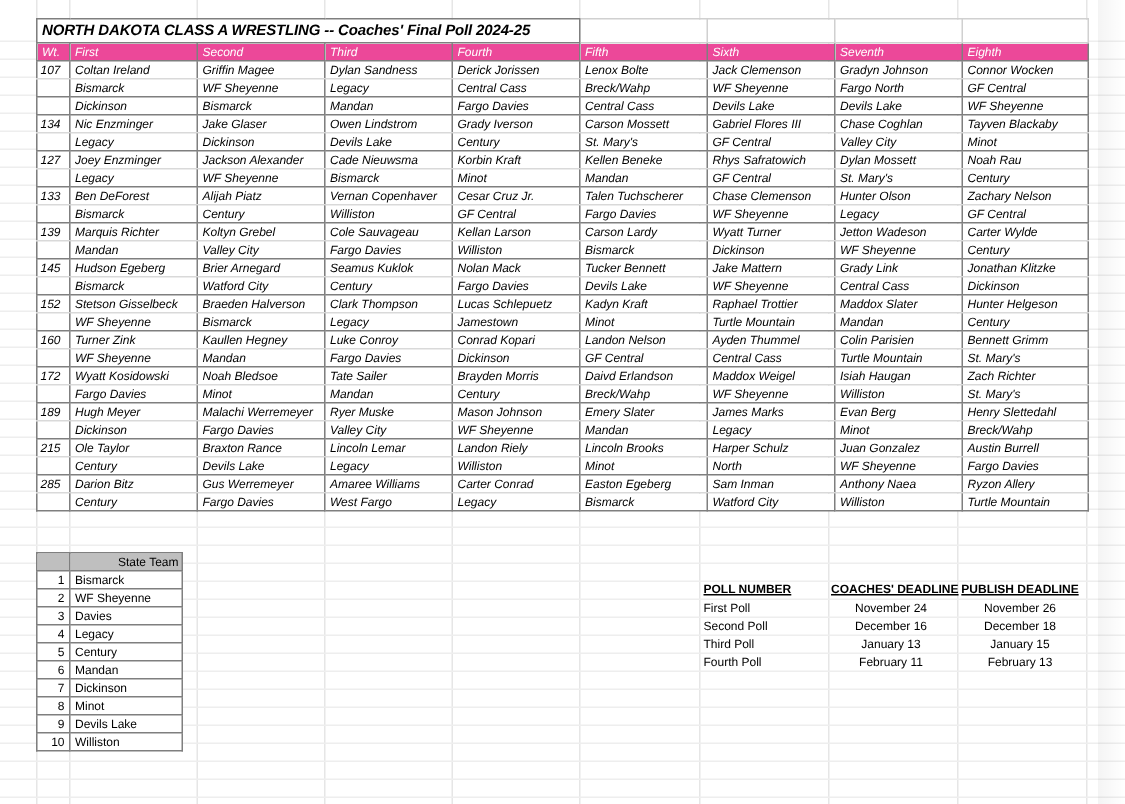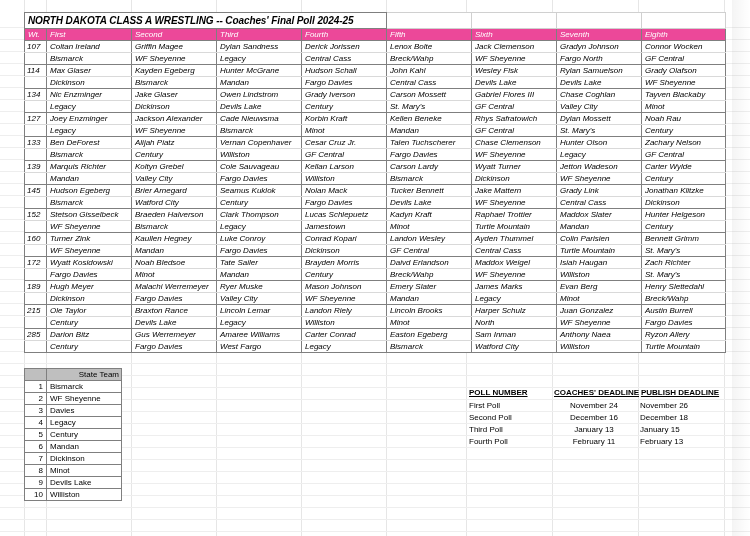--- a/index.html
+++ b/index.html
@@ -129,21 +129,21 @@
     white-space: nowrap;
     padding: 0 2px;
   }
   #deadline-table th {
     font-weight: bold;
     text-decoration: underline;
     padding-bottom: 1px;
   }
   #deadline-table th.c1, #deadline-table td.c1 { text-align: left;  width: 86px; padding-left: 3px; }
   #deadline-table th.c2, #deadline-table td.c2 { text-align: center; width: 86px; padding-right: 4px; }
-  #deadline-table th.c3, #deadline-table td.c3 { text-align: left; width: 86px; padding-right: 4px; }
+  #deadline-table th.c3, #deadline-table td.c3 { text-align: center; width: 86px; padding-right: 4px; }
   #deadline-table th.c2 { text-align: center; }
   #deadline-table th.c3 { text-align: center; }
   
   #pageedge {
     position: absolute;
     right: 0; top: 0;
     width: 18px; height: 536px;
     background: linear-gradient(to right, rgba(0,0,0,0.045), rgba(0,0,0,0));
     pointer-events: none;
   }
@@ -261,31 +261,20 @@
         <td class="nm">Bismarck</td>
         <td class="nm">WF Sheyenne</td>
         <td class="nm">Legacy</td>
         <td class="nm">Central Cass</td>
         <td class="nm">Breck/Wahp</td>
         <td class="nm">WF Sheyenne</td>
         <td class="nm">Fargo North</td>
         <td class="nm">GF Central</td>
       </tr>
 
-      <tr class="wrestler-row">
-        <td class="wt">114</td>
-        <td class="nm">Max Glaser</td>
-        <td class="nm">Kayden Egeberg</td>
-        <td class="nm">Hunter McGrane</td>
-        <td class="nm">Hudson Schall</td>
-        <td class="nm">John Kahl</td>
-        <td class="nm">Wesley Fisk</td>
-        <td class="nm">Rylan Samuelson</td>
-        <td class="nm">Grady Olafson</td>
-      </tr>
       <tr class="school-row">
         <td class="wt"></td>
         <td class="nm">Dickinson</td>
         <td class="nm">Bismarck</td>
         <td class="nm">Mandan</td>
         <td class="nm">Fargo Davies</td>
         <td class="nm">Central Cass</td>
         <td class="nm">Devils Lake</td>
         <td class="nm">Devils Lake</td>
         <td class="nm">WF Sheyenne</td>
@@ -428,21 +417,21 @@
         <td class="nm">Mandan</td>
         <td class="nm">Century</td>
       </tr>
 
       <tr class="wrestler-row">
         <td class="wt">160</td>
         <td class="nm">Turner Zink</td>
         <td class="nm">Kaullen Hegney</td>
         <td class="nm">Luke Conroy</td>
         <td class="nm">Conrad Kopari</td>
-        <td class="nm">Landon Wesley</td>
+        <td class="nm">Landon Nelson</td>
         <td class="nm">Ayden Thummel</td>
         <td class="nm">Colin Parisien</td>
         <td class="nm">Bennett Grimm</td>
       </tr>
       <tr class="school-row">
         <td class="wt"></td>
         <td class="nm">WF Sheyenne</td>
         <td class="nm">Mandan</td>
         <td class="nm">Fargo Davies</td>
         <td class="nm">Dickinson</td>

